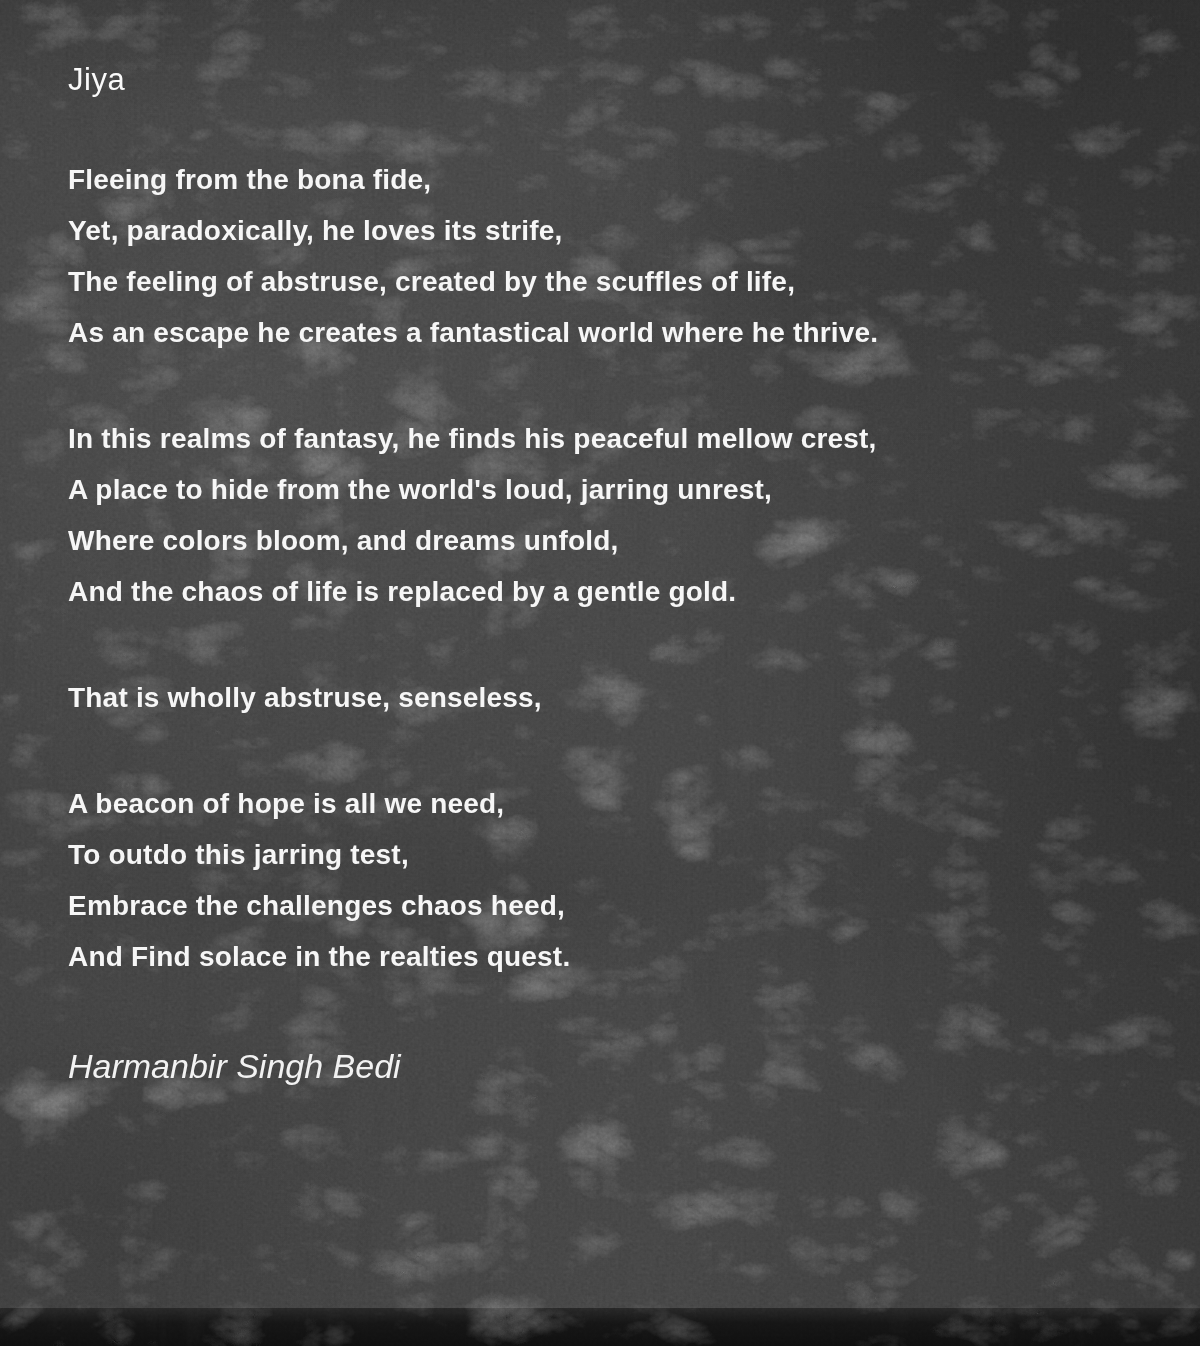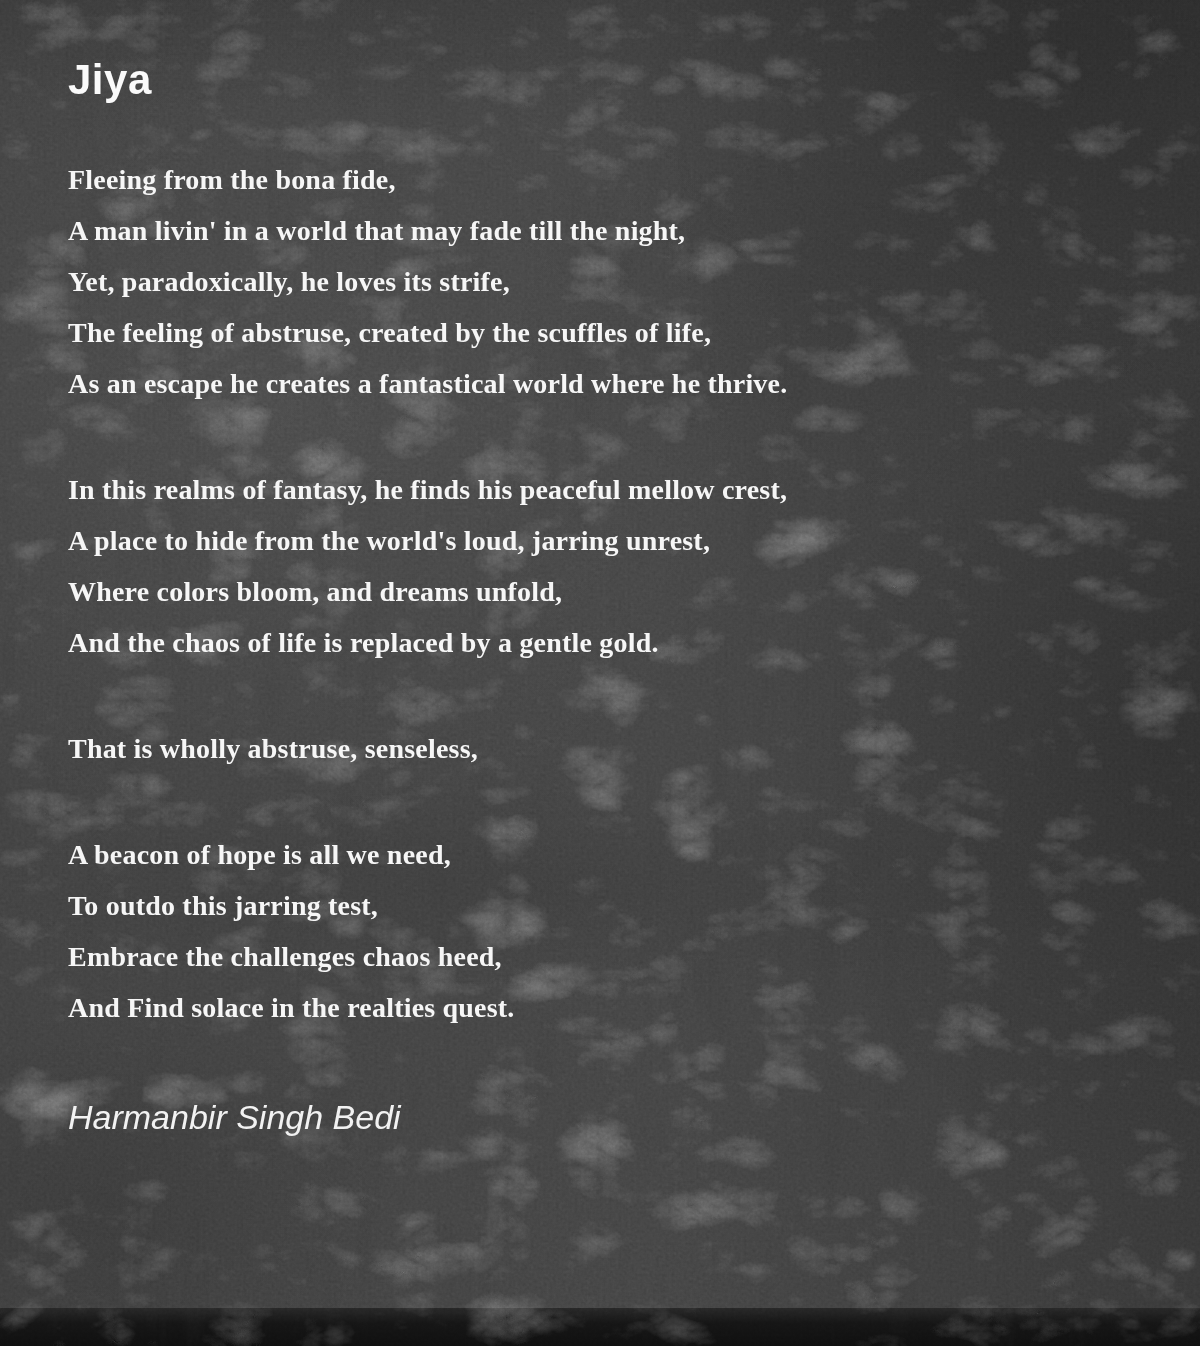--- a/index.html
+++ b/index.html
@@ -54,41 +54,40 @@
   .content {
     position: absolute;
     left: 68px;
     top: 56px;
     right: 40px;
     z-index: 4;
     color: #f7f7f7;
   }
   .title {
     margin: 0;
-    font-size: 42px;
+    font-size: 31px;
     line-height: 48px;
-    font-weight: bold;
+    font-weight: normal;
     color: #fafafa;
     letter-spacing: 0.5px;
   }
   .poem-body {
     margin-top: 50px;
   }
   .stanza {
     margin: 0 0 55px 0;
     font-size: 28px;
     font-weight: bold;
     line-height: 51px;
     color: #f6f6f6;
     letter-spacing: 0.2px;
   }
   .line {
     display: block;
     white-space: nowrap;
-    font-family: Liberation Serif, serif;
   }
   .author {
     margin-top: 64px;
     font-size: 34px;
     line-height: 41px;
     font-style: italic;
     font-weight: normal;
     color: #f2f2f2;
   }
 </style>
@@ -122,21 +121,20 @@
   </svg>
 
   <main class="content">
 
     <h1 class="title">Jiya</h1>
 
     <section class="poem-body">
 
       <p class="stanza">
         <span class="line">Fleeing from the bona fide,</span>
-        <span class="line">A man livin' in a world that may fade till the night,</span>
         <span class="line">Yet, paradoxically, he loves its strife,</span>
         <span class="line">The feeling of abstruse, created by the scuffles of life,</span>
         <span class="line">As an escape he creates a fantastical world where he thrive.</span>
       </p>
 
       <p class="stanza">
         <span class="line">In this realms of fantasy, he finds his peaceful mellow crest,</span>
         <span class="line">A place to hide from the world's loud, jarring unrest,</span>
         <span class="line">Where colors bloom, and dreams unfold,</span>
         <span class="line">And the chaos of life is replaced by a gentle gold.</span>

